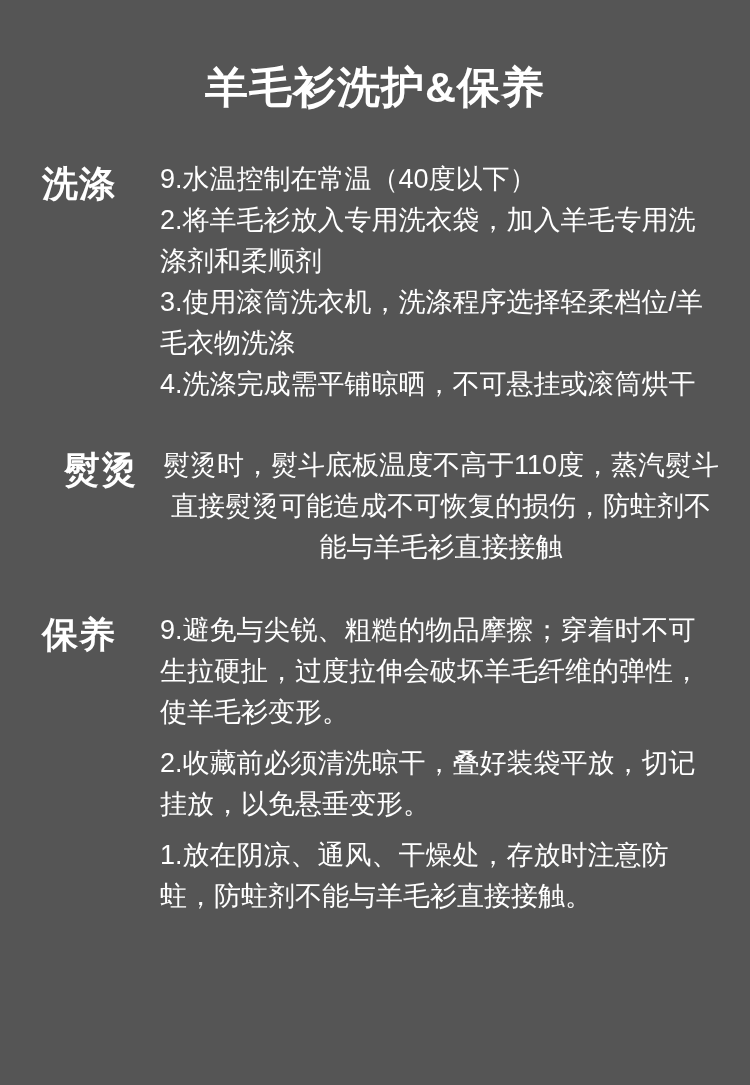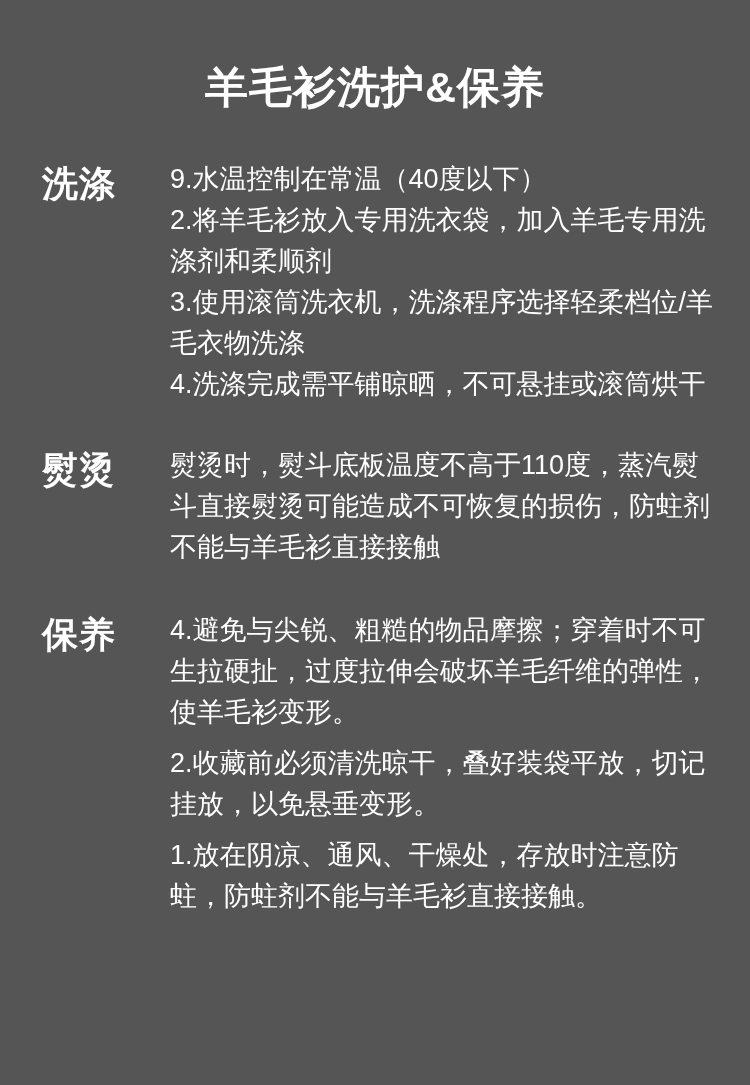--- a/index.html
+++ b/index.html
@@ -31,40 +31,39 @@
   }
   .sections {
     margin-top: 45px;
     padding-left: 42px;
     padding-right: 28px;
   }
   .section {
     display: flex;
     align-items: flex-start;
     margin-bottom: 40px;
-    gap: 10px;
   }
   .section-label {
     flex: 0 0 118px;
     font-size: 36px;
     font-weight: bold;
     line-height: 1.25;
     letter-spacing: 1px;
     padding-top: 2px;
   }
   .section-body {
     flex: 1;
     font-size: 27px;
     line-height: 1.52;
   }
   .line {
     display: block;
   }
   .sec-wash .section-body { margin-top: 0; }
-  .sec-iron { margin-bottom: 42px; }
+  .sec-iron { margin-bottom: 42px; text-align: center; }
   .sec-care .section-body .line + .line { margin-top: 10px; }
 </style>
 </head>
 <body>
 
 <div class="page">
 
   <div class="title">羊毛衫洗护&amp;保养</div>
 
   <div class="sections">
@@ -82,20 +81,20 @@
     <div class="section sec-iron">
       <div class="section-label">熨烫</div>
       <div class="section-body">
         <span class="line">熨烫时，熨斗底板温度不高于110度，蒸汽熨斗直接熨烫可能造成不可恢复的损伤，防蛀剂不能与羊毛衫直接接触</span>
       </div>
     </div>
 
     <div class="section sec-care">
       <div class="section-label">保养</div>
       <div class="section-body">
-        <span class="line">4.避免与尖锐、粗糙的物品摩擦；穿着时不可生拉硬扯，过度拉伸会破坏羊毛纤维的弹性，使羊毛衫变形。</span>
+        <span class="line">9.避免与尖锐、粗糙的物品摩擦；穿着时不可生拉硬扯，过度拉伸会破坏羊毛纤维的弹性，使羊毛衫变形。</span>
         <span class="line">2.收藏前必须清洗晾干，叠好装袋平放，切记挂放，以免悬垂变形。</span>
         <span class="line">1.放在阴凉、通风、干燥处，存放时注意防蛀，防蛀剂不能与羊毛衫直接接触。</span>
       </div>
     </div>
 
   </div>
 </div>
 
 </body></html>

